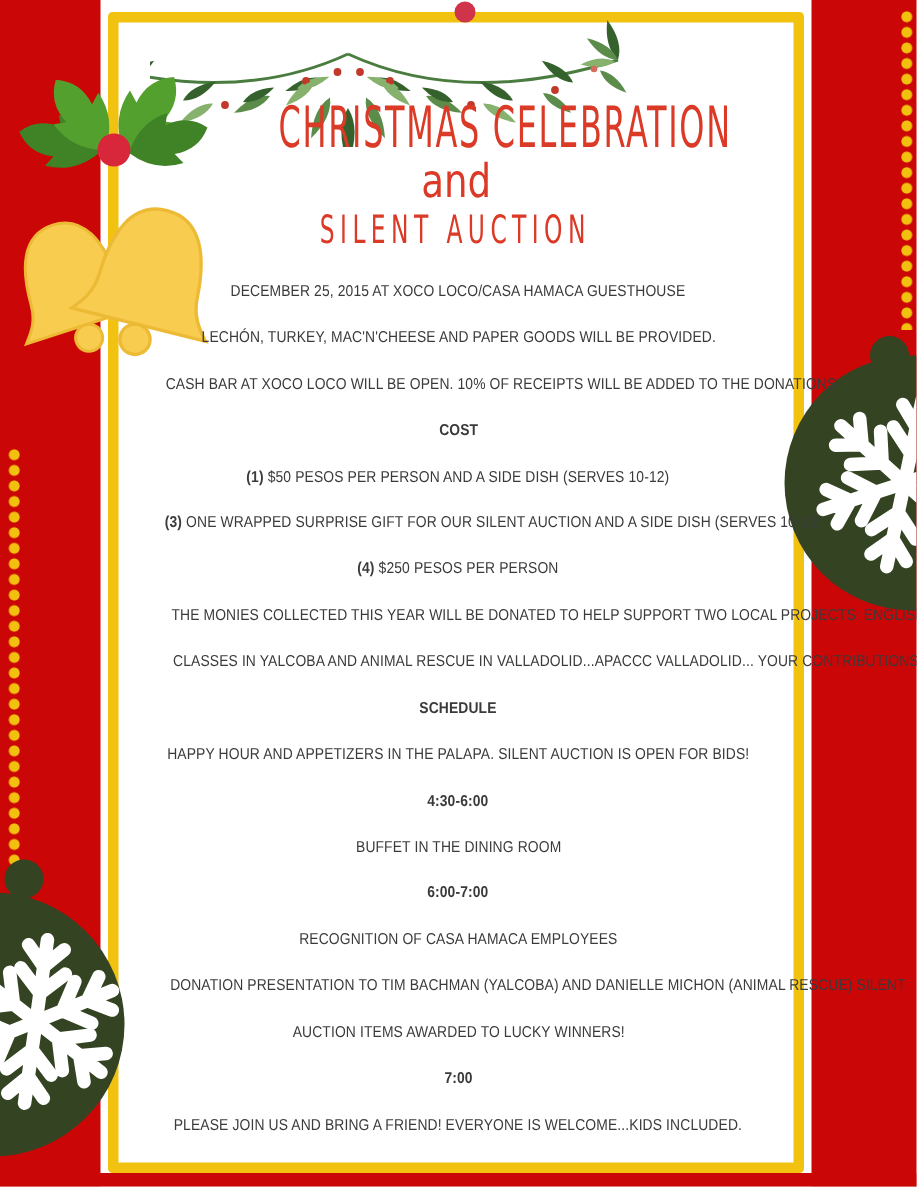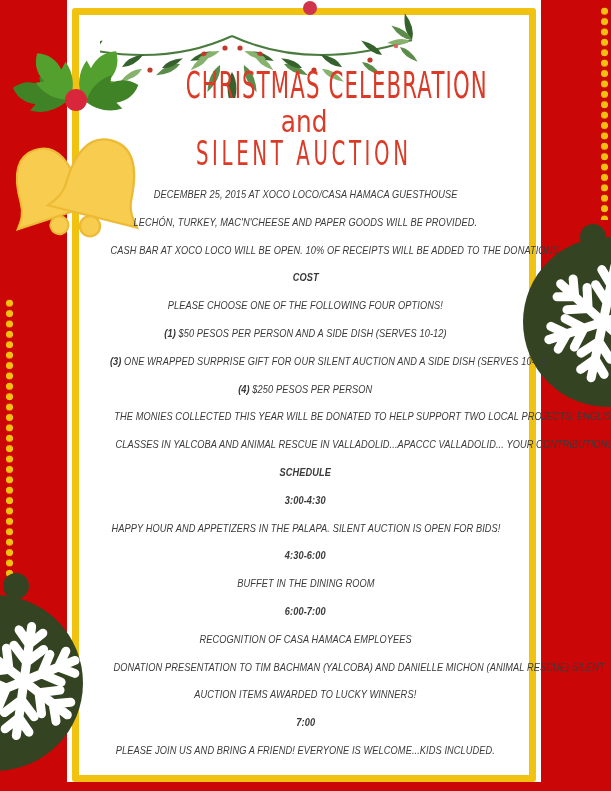--- a/index.html
+++ b/index.html
@@ -41,32 +41,31 @@
     position:absolute; left:67px; top:64px; width:474px;
     text-align:center; color:#DB3A27;
     font-family:"DejaVu Sans", sans-serif;
   }
   .title-line{ white-space:nowrap; }
   .title-line .tl-inner{ display:inline-block; transform-origin:center; }
   .title-1{ font-size:38px; line-height:42px; letter-spacing:2px; }
   .title-1 .tl-inner{ transform:scaleX(0.56); }
   .title-2{ font-size:31px; line-height:30px; }
   .title-2 .tl-inner{ transform:scaleX(0.80); }
-  .title-3{ font-size:33px; line-height:36px; letter-spacing:6px; }
+  .title-3{ font-size:26px; line-height:36px; letter-spacing:6px; }
   .title-3 .tl-inner{ transform:scaleX(0.60); }
 
   .body-lines{
     position:absolute; left:80px; top:188px; width:451px; height:568px;
     display:flex; flex-direction:column; justify-content:space-between;
     color:#3A3A3A;
   }
   .line{
     font-size:10.5px; line-height:12px; text-align:center; white-space:nowrap;
     letter-spacing:0.1px;
-    font-style:italic;
   }
   .line .line-inner{ display:inline-block; transform:scaleX(0.88); transform-origin:center; }
   .bold{ font-weight:700; }
 </style>
 </head>
 <body>
 
 <div class="poster">
 
   <div class="panel"></div>
@@ -171,28 +170,26 @@
     <div class="title-line title-1"><span class="tl-inner">CHRISTMAS CELEBRATION</span></div>
     <div class="title-line title-2"><span class="tl-inner">and</span></div>
     <div class="title-line title-3"><span class="tl-inner">SILENT AUCTION</span></div>
   </div>
 
   <div class="body-lines">
       <div class="line"><span class="line-inner">DECEMBER 25, 2015 AT XOCO LOCO/CASA HAMACA GUESTHOUSE</span></div>
       <div class="line"><span class="line-inner">LECHÓN, TURKEY, MAC'N'CHEESE AND PAPER GOODS WILL BE PROVIDED.</span></div>
       <div class="line"><span class="line-inner">CASH BAR AT XOCO LOCO WILL BE OPEN. 10% OF RECEIPTS WILL BE ADDED TO THE DONATIONS</span></div>
       <div class="line bold"><span class="line-inner">COST</span></div>
-      <div class="line"><span class="line-inner">PLEASE CHOOSE ONE OF THE FOLLOWING FOUR OPTIONS!</span></div>
       <div class="line"><span class="line-inner"><span class="bold">(1) </span>$50 PESOS PER PERSON AND A SIDE DISH (SERVES 10-12)</span></div>
       <div class="line"><span class="line-inner"><span class="bold">(3) </span>ONE WRAPPED SURPRISE GIFT FOR OUR SILENT AUCTION AND A SIDE DISH (SERVES 10-12)</span></div>
       <div class="line"><span class="line-inner"><span class="bold">(4) </span>$250 PESOS PER PERSON</span></div>
       <div class="line"><span class="line-inner">THE MONIES COLLECTED THIS YEAR WILL BE DONATED TO HELP SUPPORT TWO LOCAL PROJECTS: ENGLISH</span></div>
       <div class="line"><span class="line-inner">CLASSES IN YALCOBA AND ANIMAL RESCUE IN VALLADOLID...APACCC VALLADOLID... YOUR CONTRIBUTIONS ARE</span></div>
       <div class="line bold"><span class="line-inner">SCHEDULE</span></div>
-      <div class="line bold"><span class="line-inner">3:00-4:30</span></div>
       <div class="line"><span class="line-inner">HAPPY HOUR AND APPETIZERS IN THE PALAPA. SILENT AUCTION IS OPEN FOR BIDS!</span></div>
       <div class="line bold"><span class="line-inner">4:30-6:00</span></div>
       <div class="line"><span class="line-inner">BUFFET IN THE DINING ROOM</span></div>
       <div class="line bold"><span class="line-inner">6:00-7:00</span></div>
       <div class="line"><span class="line-inner">RECOGNITION OF CASA HAMACA EMPLOYEES</span></div>
       <div class="line"><span class="line-inner">DONATION PRESENTATION TO TIM BACHMAN (YALCOBA) AND DANIELLE MICHON (ANIMAL RESCUE) SILENT</span></div>
       <div class="line"><span class="line-inner">AUCTION ITEMS AWARDED TO LUCKY WINNERS!</span></div>
       <div class="line bold"><span class="line-inner">7:00</span></div>
       <div class="line"><span class="line-inner">PLEASE JOIN US AND BRING A FRIEND! EVERYONE IS WELCOME...KIDS INCLUDED.</span></div>
     </div>

